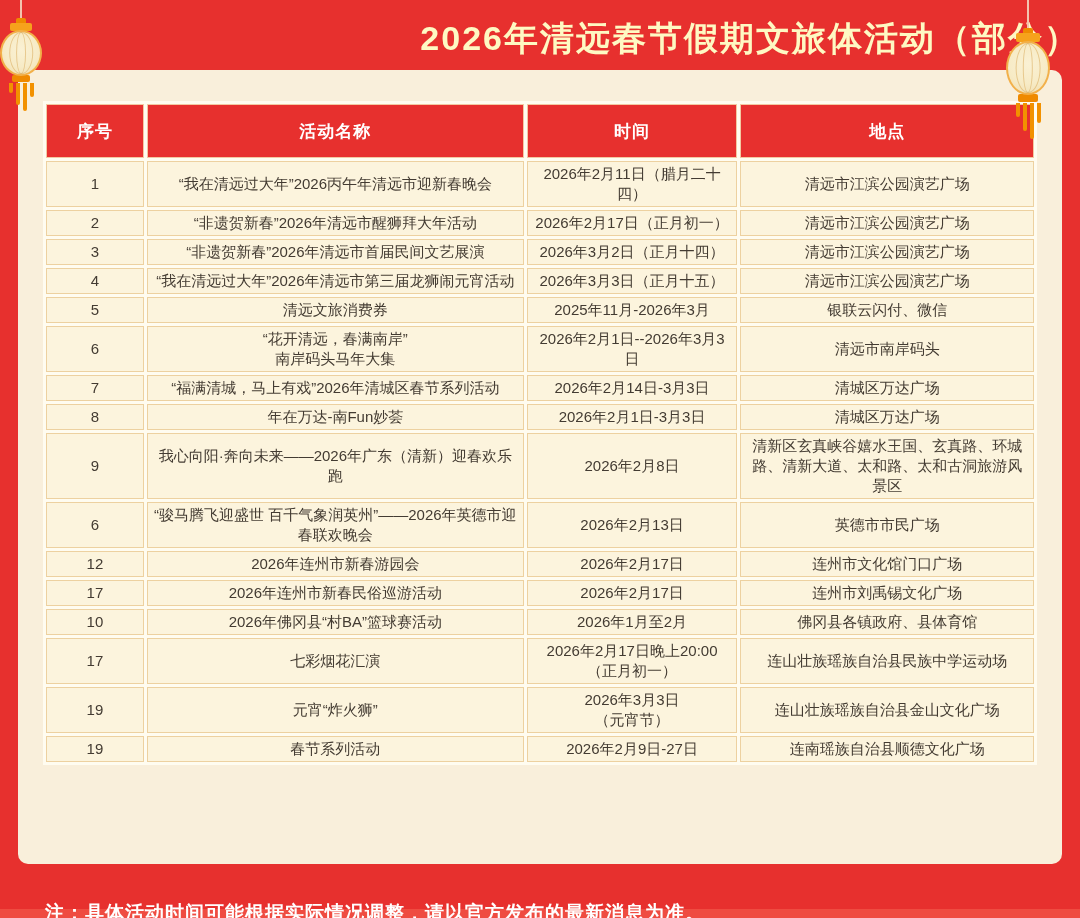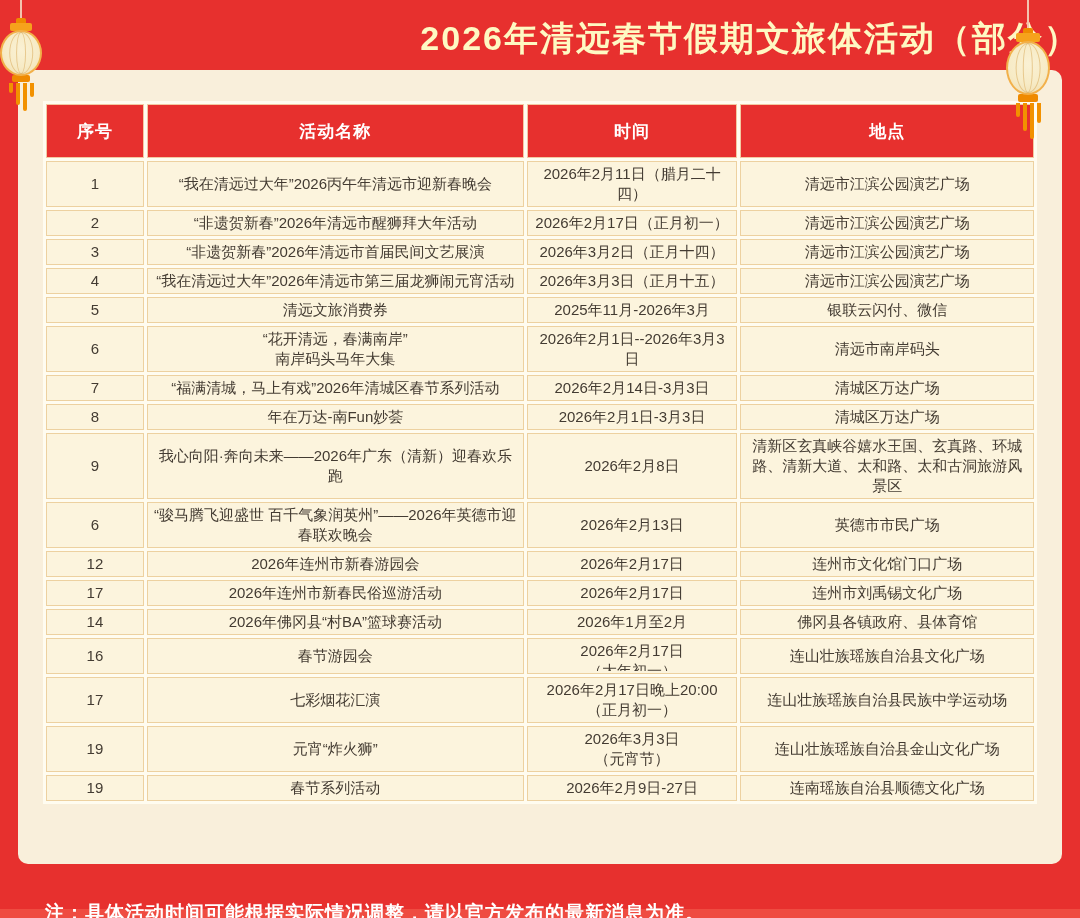--- a/index.html
+++ b/index.html
@@ -217,31 +217,24 @@
           <td>2026年2月17日</td>
           <td>连州市文化馆门口广场</td>
         </tr>
         <tr>
           <td>17</td>
           <td>2026年连州市新春民俗巡游活动</td>
           <td>2026年2月17日</td>
           <td>连州市刘禹锡文化广场</td>
         </tr>
         <tr>
-          <td>14</td>
+          <td>10</td>
           <td>2026年佛冈县“村BA”篮球赛活动</td>
           <td>2026年1月至2月</td>
           <td>佛冈县各镇政府、县体育馆</td>
-        </tr>
-        <tr>
-          <td>16</td>
-          <td>春节游园会</td>
-          <td><div class="clip">2026年2月17日
-（大年初一）</div></td>
-          <td>连山壮族瑶族自治县文化广场</td>
         </tr>
         <tr>
           <td>17</td>
           <td>七彩烟花汇演</td>
           <td>2026年2月17日晚上20:00
 （正月初一）</td>
           <td>连山壮族瑶族自治县民族中学运动场</td>
         </tr>
         <tr>
           <td>19</td>

